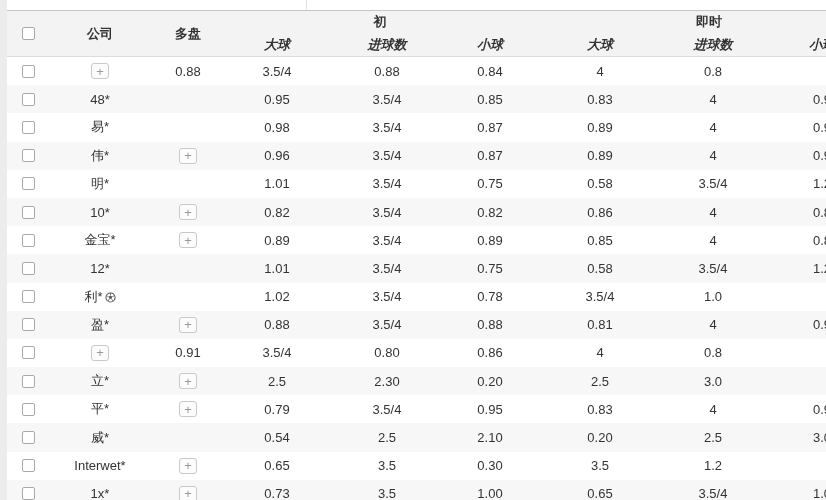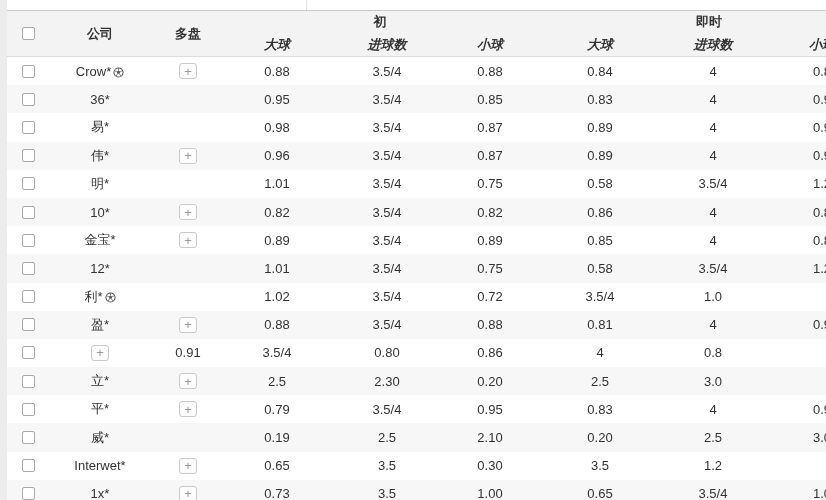--- a/index.html
+++ b/index.html
@@ -53,48 +53,35 @@
       <div class="cell sub hlabel" style="grid-column:7">大球</div>
       <div class="cell sub hlabel" style="grid-column:8">进球数</div>
       <div class="cell sub hlabel" style="grid-column:9">小球</div>
     </div>
     <div id="tbody">
         <div class="grid row">
           <div class="cell">
             <span class="checkbox"></span>
           </div>
           <div class="cell">
-            <span class="company">Crow*<svg width="11" height="11" viewBox="0 0 24 24" class="ball">
-                <circle cx="12" cy="12" r="10" fill="#fff" stroke="#555" stroke-width="2.2"></circle>
-                <polygon points="12,7.5 15.8,10.3 14.3,14.8 9.7,14.8 8.2,10.3" fill="#555"></polygon>
-                <g stroke="#555" stroke-width="1.6">
-                  <line x1="12" y1="7.5" x2="12" y2="2.5"></line>
-                  <line x1="15.8" y1="10.3" x2="20.5" y2="8.3"></line>
-                  <line x1="8.2" y1="10.3" x2="3.5" y2="8.3"></line>
-                  <line x1="14.3" y1="14.8" x2="17" y2="19.5"></line>
-                  <line x1="9.7" y1="14.8" x2="7" y2="19.5"></line>
-                </g>
-              </svg></span>
-          </div>
-          <div class="cell">
             <span class="plusbtn">+</span>
           </div>
           <div class="cell val">0.88</div>
           <div class="cell val">3.5/4</div>
           <div class="cell val">0.88</div>
           <div class="cell val">0.84</div>
           <div class="cell val">4</div>
           <div class="cell val">0.8</div>
         </div>
         <div class="grid row alt">
           <div class="cell">
             <span class="checkbox"></span>
           </div>
           <div class="cell">
-            <span class="company">36*</span>
+            <span class="company">48*</span>
           </div>
           <div class="cell"></div>
           <div class="cell val">0.95</div>
           <div class="cell val">3.5/4</div>
           <div class="cell val">0.85</div>
           <div class="cell val">0.83</div>
           <div class="cell val">4</div>
           <div class="cell val">0.9</div>
         </div>
         <div class="grid row">
@@ -206,21 +193,21 @@
                   <line x1="15.8" y1="10.3" x2="20.5" y2="8.3"></line>
                   <line x1="8.2" y1="10.3" x2="3.5" y2="8.3"></line>
                   <line x1="14.3" y1="14.8" x2="17" y2="19.5"></line>
                   <line x1="9.7" y1="14.8" x2="7" y2="19.5"></line>
                 </g>
               </svg></span>
           </div>
           <div class="cell"></div>
           <div class="cell val">1.02</div>
           <div class="cell val">3.5/4</div>
-          <div class="cell val">0.72</div>
+          <div class="cell val">0.78</div>
           <div class="cell val">3.5/4</div>
           <div class="cell val">1.0</div>
         </div>
         <div class="grid row alt">
           <div class="cell">
             <span class="checkbox"></span>
           </div>
           <div class="cell">
             <span class="company">盈*</span>
           </div>
@@ -282,21 +269,21 @@
           <div class="cell val">0.9</div>
         </div>
         <div class="grid row alt">
           <div class="cell">
             <span class="checkbox"></span>
           </div>
           <div class="cell">
             <span class="company">威*</span>
           </div>
           <div class="cell"></div>
-          <div class="cell val">0.19</div>
+          <div class="cell val">0.54</div>
           <div class="cell val">2.5</div>
           <div class="cell val">2.10</div>
           <div class="cell val">0.20</div>
           <div class="cell val">2.5</div>
           <div class="cell val">3.0</div>
         </div>
         <div class="grid row">
           <div class="cell">
             <span class="checkbox"></span>
           </div>

